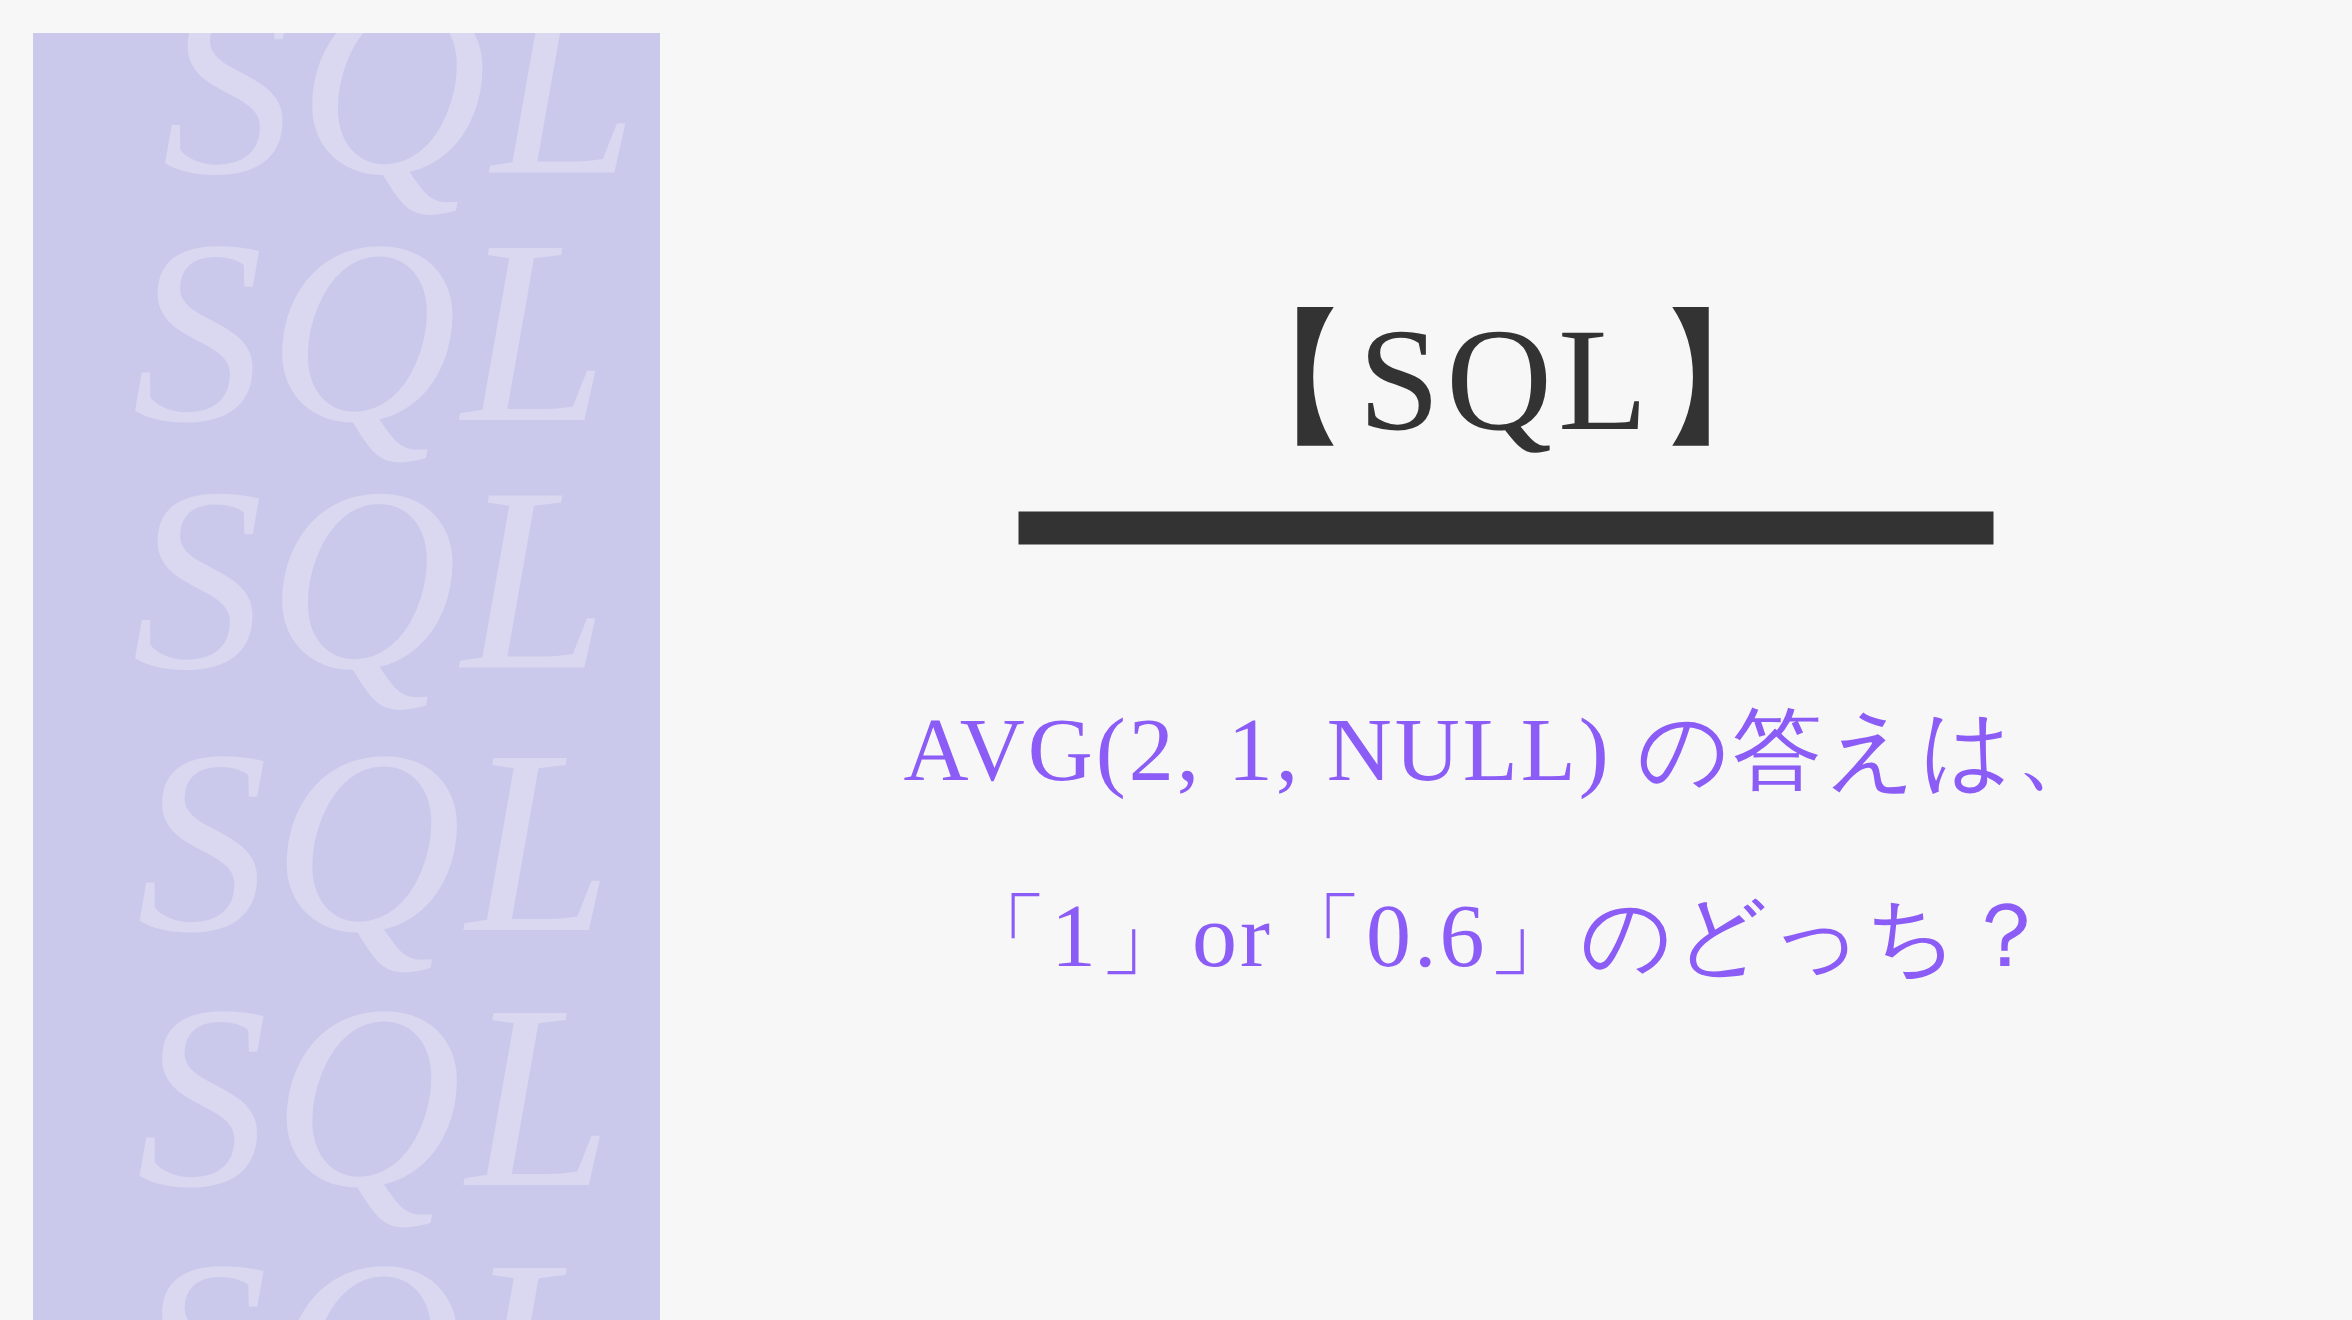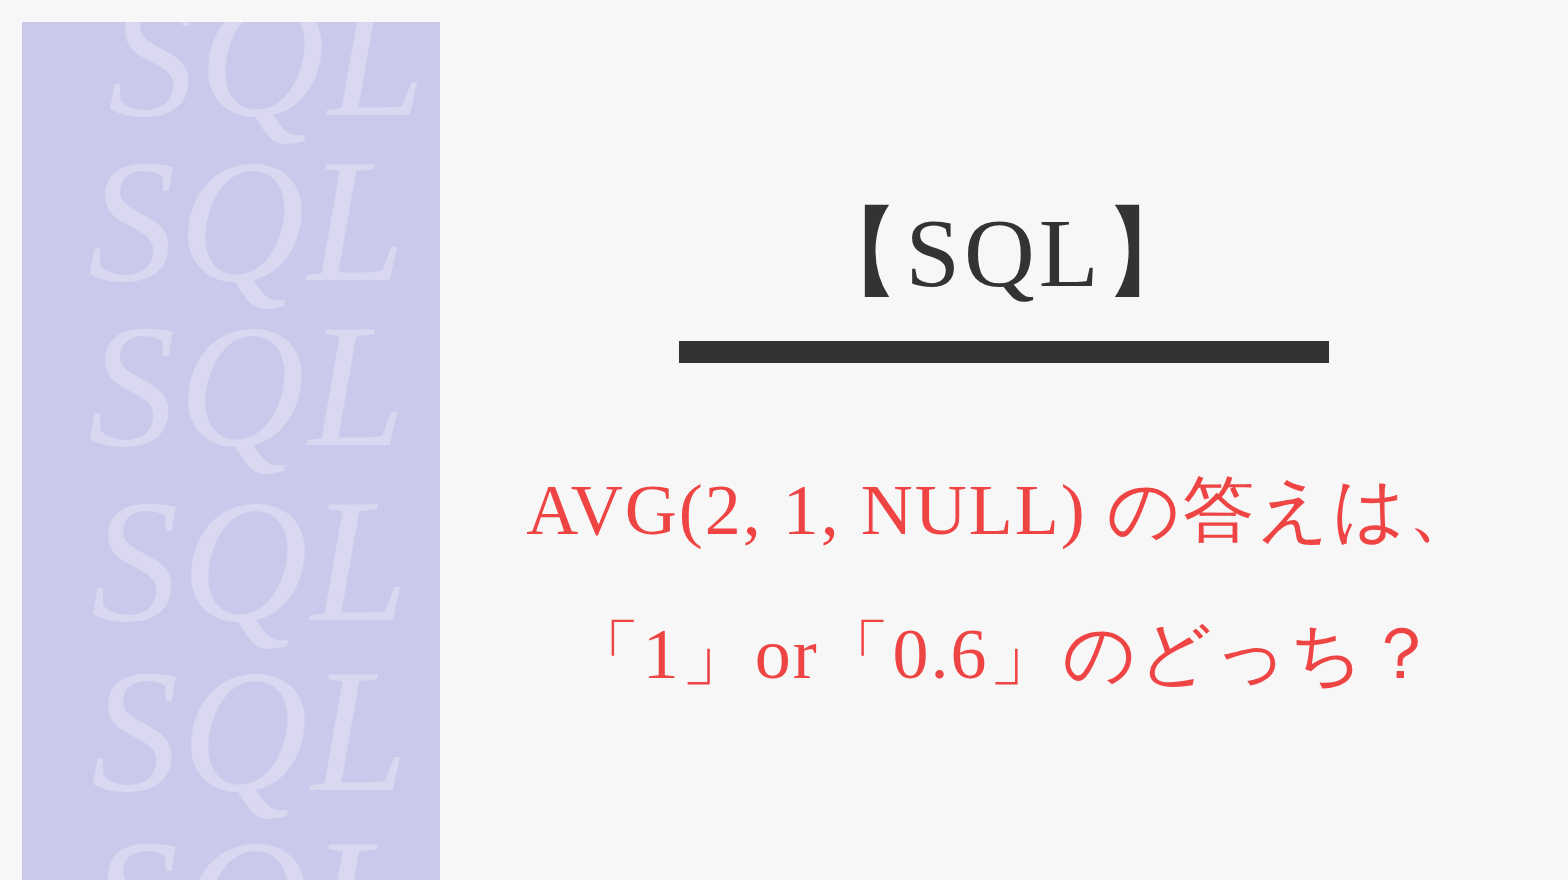--- a/index.html
+++ b/index.html
@@ -55,22 +55,22 @@
       margin-bottom: 10px;
       font-family: "Hiragino Mincho ProN", "Yu Mincho", serif;
     }
     .divider {
       width: 650px;
       height: 8px;
       background: #333333;
       margin-bottom: 75px;
     }
     .content {
-      font-size: 72px;
-      color: #ef4444;
+      font-size: 60px;
+      color: #8b5cf6;
       text-align: center;
       line-height: 1.7;
       font-family: "Hiragino Mincho ProN", "Yu Mincho", serif;
       letter-spacing: 2px;
       width: 100%;
       padding: 0 10px;
     }
   </style>
 </head>
 <body>

